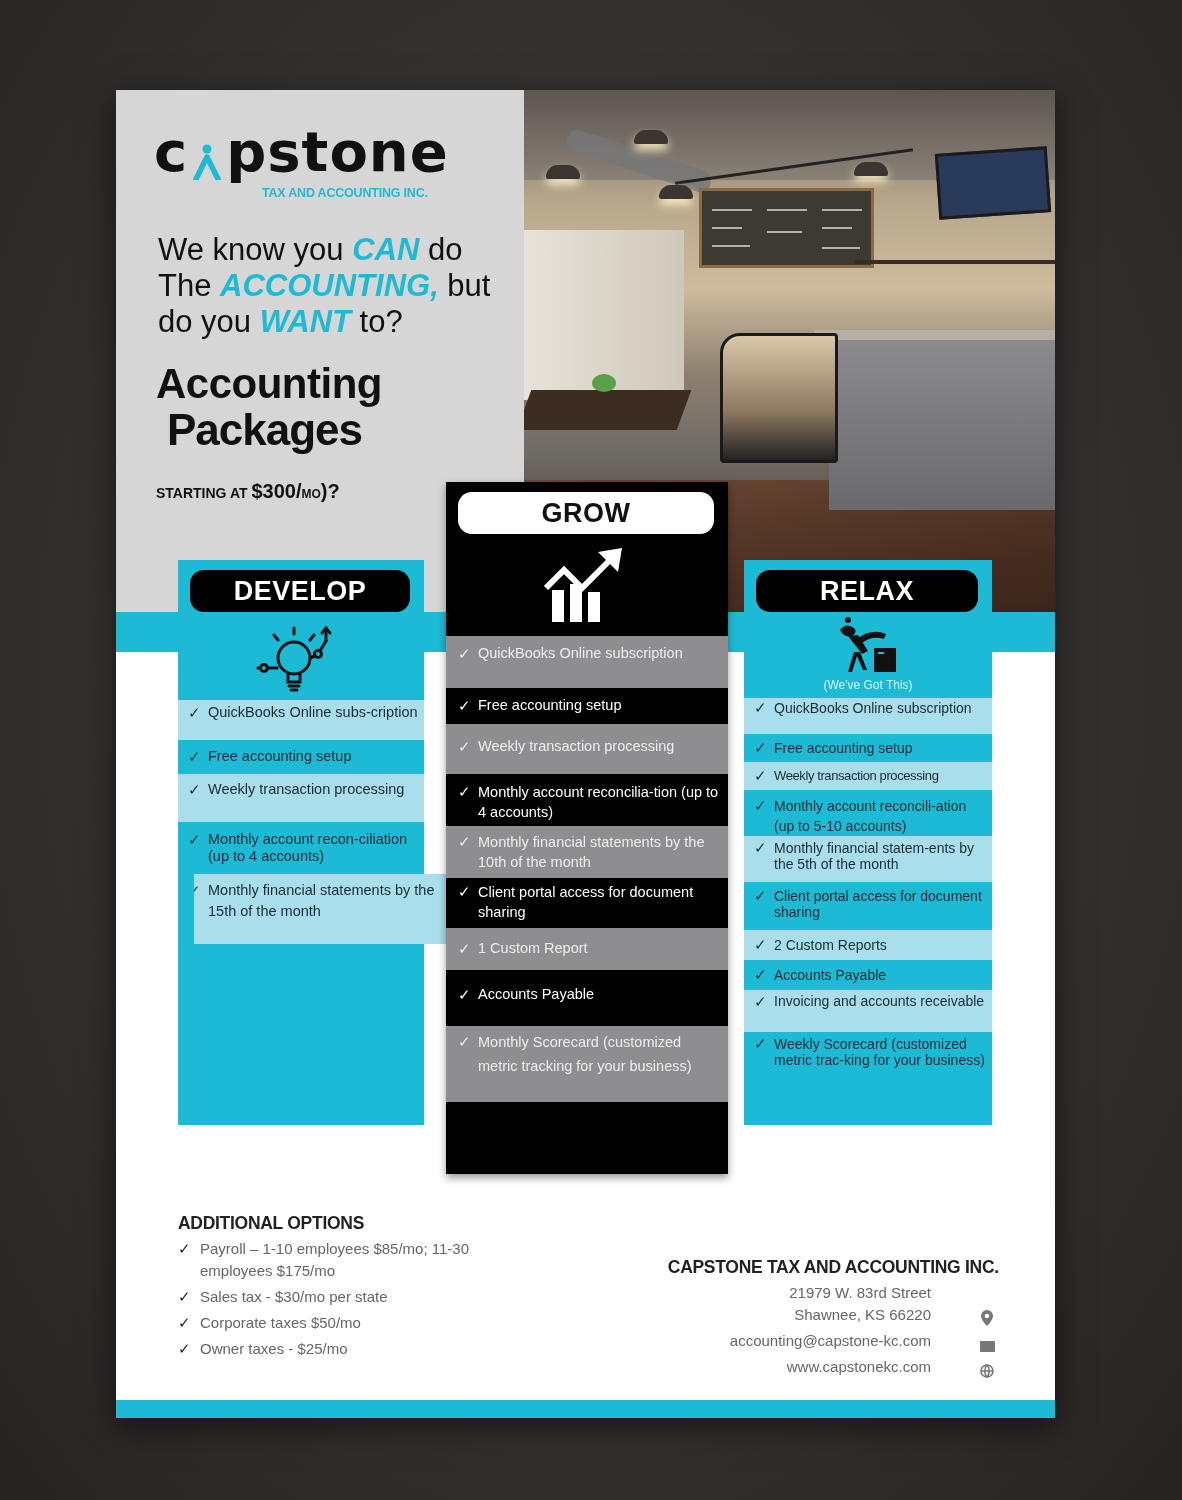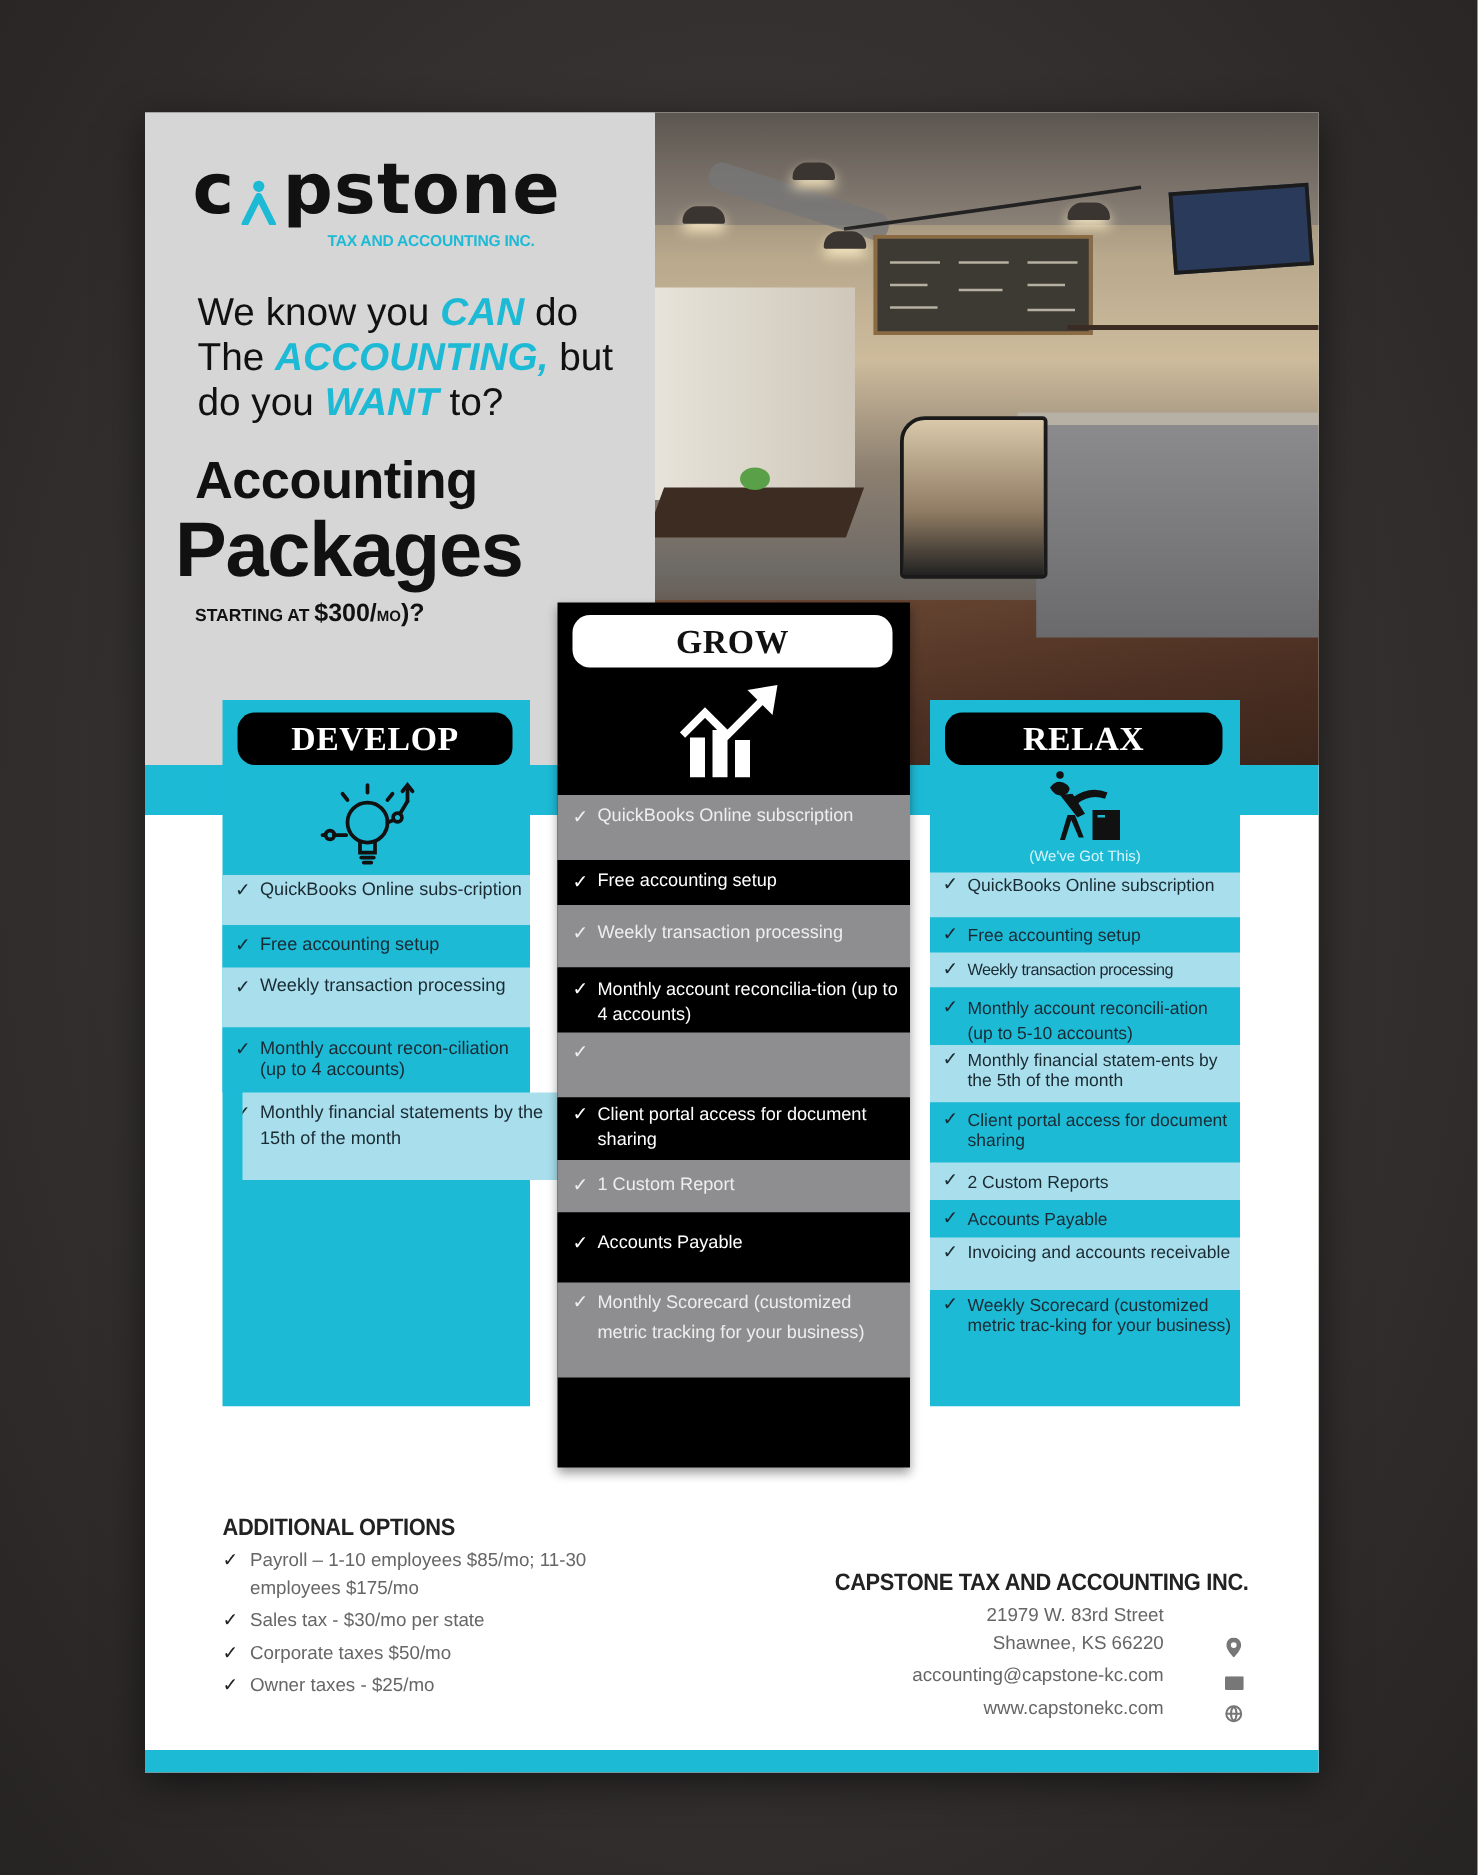--- a/index.html
+++ b/index.html
@@ -51,35 +51,35 @@
     position: absolute; left: 3px; bottom: 0; width: 28px; height: 36px;
   }
   .logo-sub {
     position: absolute; left: 108px; top: 62px; font-size: 12.5px; font-weight: bold; color: #1dbad6;
     letter-spacing: -0.2px; white-space: nowrap;
   }
 
   .headline { position: absolute; left: 42px; top: 142px; font-size: 31px; line-height: 36px; color: #111; }
   .headline .hl { color: #1dbad6; font-weight: bold; font-style: italic; }
   .pkg-title1 { position: absolute; left: 40px; top: 270px; font-size: 42px; font-weight: bold; color: #111; letter-spacing: -0.5px; }
-  .pkg-title2 { position: absolute; left: 24px; top: 315px; font-size: 62px; font-weight: bold; color: #111; letter-spacing: -1px; }
+  .pkg-title2 { position: absolute; left: 51px; top: 315px; font-size: 44px; font-weight: bold; color: #111; letter-spacing: -1px; }
   .starting { position: absolute; left: 40px; top: 390px; font-weight: bold; color: #111; white-space: nowrap; }
   .starting .small { font-size: 14px; }
   .starting .price { font-size: 20px; }
   .starting .mo { font-size: 12px; }
 
   
   .col { position: absolute; }
   .col-develop { left: 62px; top: 470px; width: 246px; height: 565px; background: #1dbad6; }
   .col-relax { left: 628px; top: 470px; width: 248px; height: 565px; background: #1dbad6; }
   .col-grow { left: 330px; top: 392px; width: 282px; height: 692px; background: #000; box-shadow: 0 4px 8px rgba(0,0,0,.4); }
 
   .pill {
     position: absolute; border-radius: 14px; text-align: center; font-weight: bold;
-    font-family: Liberation Serif, serif; letter-spacing: 0.5px;
+    font-family: Liberation Sans, sans-serif; letter-spacing: 0.5px;
   }
   .pill-dark { background: #000; color: #fff; }
   .pill-light { background: #fff; color: #111; }
   .col-develop .pill { left: 12px; top: 10px; width: 220px; height: 42px; font-size: 27px; line-height: 42px; }
   .col-relax .pill { left: 12px; top: 10px; width: 222px; height: 42px; font-size: 27px; line-height: 42px; }
   .col-grow .pill { left: 12px; top: 10px; width: 256px; height: 42px; font-size: 27px; line-height: 42px; }
 
   .col-icon { position: absolute; }
   .col-develop .col-icon { left: 78px; top: 60px; }
   .col-grow .col-icon { left: 98px; top: 66px; }
@@ -307,20 +307,21 @@
       <div class="feat grey" style="height:50px;padding-top:14px;">
           <span class="chk">✓</span>
           <span>Weekly transaction processing</span>
         </div>
       <div class="feat black" style="height:52px;padding-top:8px;line-height:20px;">
           <span class="chk">✓</span>
           <span>Monthly account reconcilia-tion (up to 4 accounts)</span>
         </div>
       <div class="feat grey" style="height:52px;padding-top:6px;line-height:20px;">
           <span class="chk">✓</span>
+          <span>Monthly financial statements by the 10th of the month</span>
         </div>
       <div class="feat black" style="height:50px;padding-top:4px;line-height:20px;">
           <span class="chk">✓</span>
           <span>Client portal access for document sharing</span>
         </div>
       <div class="feat grey" style="height:42px;padding-top:12px;">
           <span class="chk">✓</span>
           <span>1 Custom Report</span>
         </div>
       <div class="feat black" style="height:56px;padding-top:16px;">

